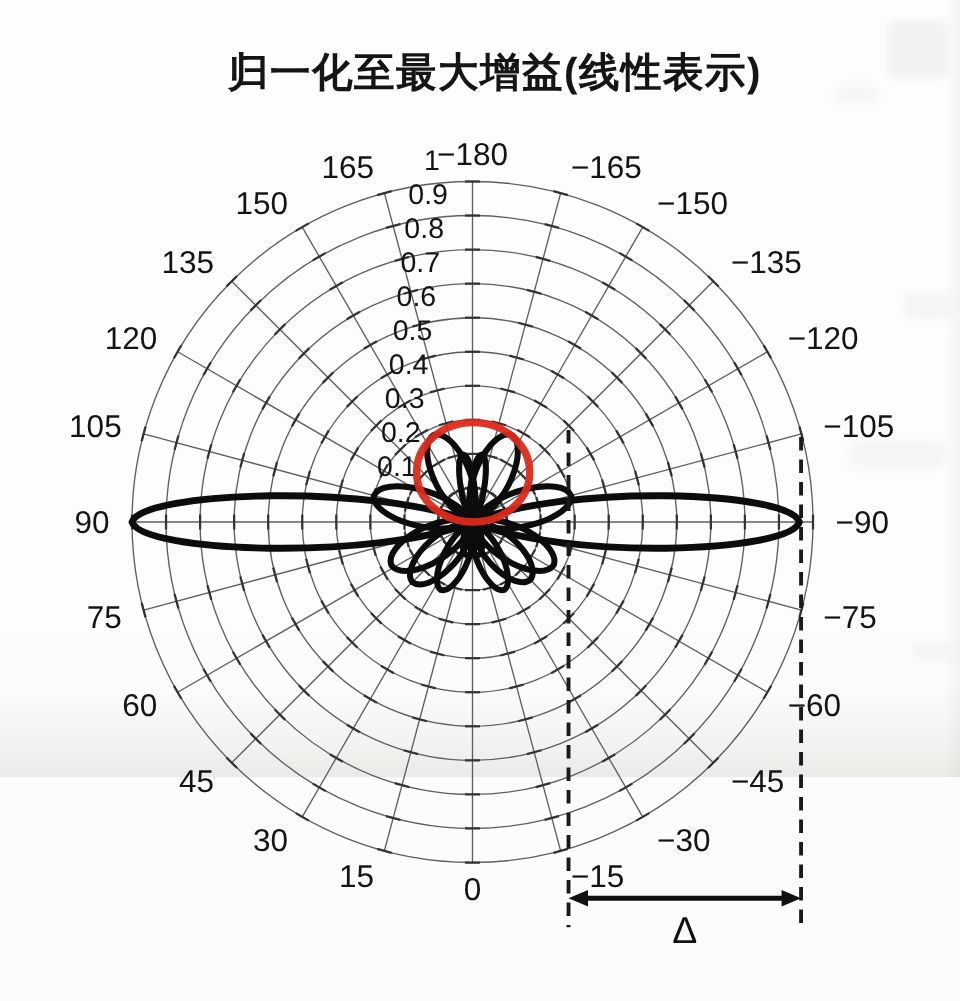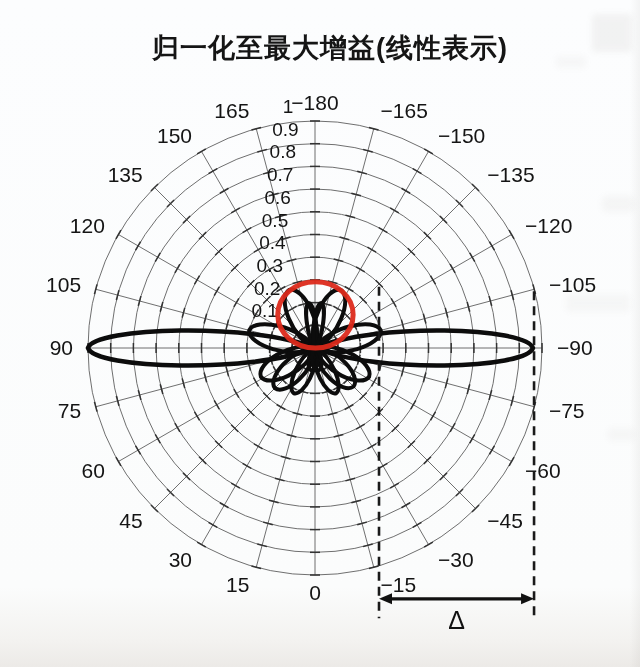--- a/index.html
+++ b/index.html
@@ -2,21 +2,21 @@
 <html><head>
 <meta charset="utf-8">
 <style>
   html,body{margin:0;padding:0;}
   body{
     width:640px;height:667px;overflow:hidden;
     font-family:"Liberation Sans","DejaVu Sans",sans-serif;
     background:#fbfcfd;
   }
   .page{
-    position:relative;width:640px;height:667px;
+    position:relative;width:640px;height:518px;
     background:
       linear-gradient(180deg, #fcfdfe 0%, #fbfcfc 88%, #f3f2f0 96%, #eceae7 100%),
       #fbfcfd;
   }
   .page::after{ 
     content:"";position:absolute;top:0;right:0;width:10px;height:100%;
     background:linear-gradient(90deg, rgba(0,0,0,0) 0%, rgba(120,115,108,0.07) 100%);
     pointer-events:none;
   }
   .chart-title{

